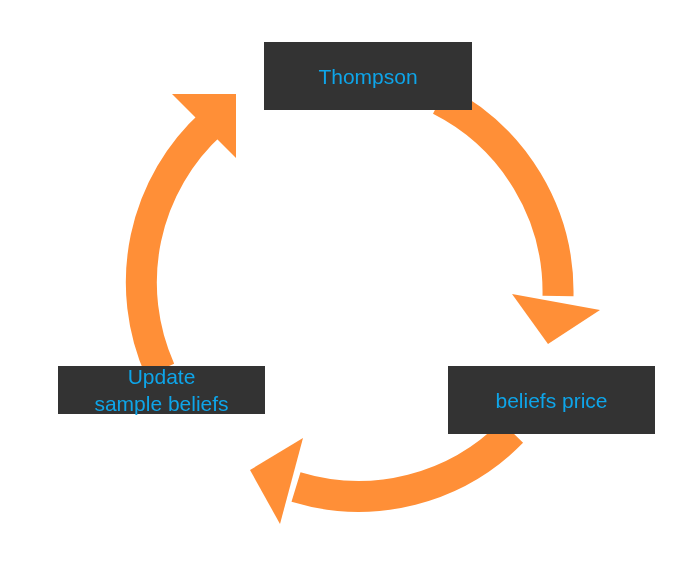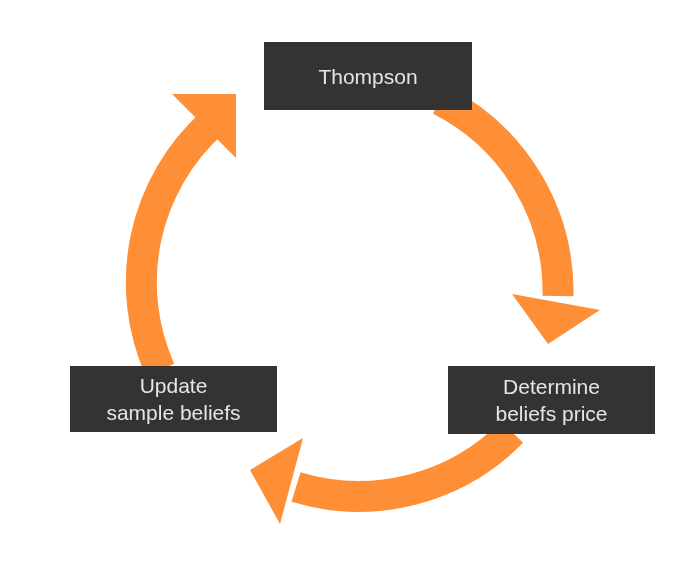--- a/index.html
+++ b/index.html
@@ -1,33 +1,33 @@
 <!DOCTYPE html>
 <html><head>
   <meta charset="utf-8">
   <style>
     html, body { margin: 0; padding: 0; background: #ffffff; }
     body { width: 700px; height: 569px; position: relative; overflow: hidden; font-family: "Liberation Sans", "DejaVu Sans", sans-serif; }
     #diagram { position: absolute; left: 0; top: 0; width: 700px; height: 569px; }
     .node {
       position: absolute;
       background: #333333;
-      color: #e5e5e5;
+      color: #0ea5e9;
       display: flex;
       flex-direction: column;
       align-items: center;
       justify-content: center;
       text-align: center;
       font-size: 21px;
       line-height: 27px;
       box-sizing: border-box;
     }
     .node span { display: block; white-space: nowrap; }
     #node-top { left: 264px; top: 42px; width: 208px; height: 68px; }
-    #node-left { left: 70px; top: 366px; width: 207px; height: 66px; }
+    #node-left { left: 58px; top: 366px; width: 207px; height: 48px; }
     #node-right { left: 448px; top: 366px; width: 207px; height: 68px; }
   </style>
 </head>
 <body>
 
 <svg id="diagram" width="700" height="569" viewBox="0 0 700 569" xmlns="http://www.w3.org/2000/svg">
 
   <g>
     <path d="M 440 100 A 215 215 0 0 1 558 296" fill="none" stroke="#FF8F37" stroke-width="31" stroke-linecap="butt"></path>
     <polygon points="512,294 600,310 548,344" fill="#FF8F37"></polygon>
@@ -42,20 +42,19 @@
     <path d="M 160 370 A 215 215 0 0 1 212 123" fill="none" stroke="#FF8F37" stroke-width="31" stroke-linecap="butt"></path>
     <polygon points="172,94 236,94 236,158" fill="#FF8F37"></polygon>
   </g>
 </svg>
 
 <div class="node" id="node-top">
   <span>Thompson</span>
 </div>
 
 <div class="node" id="node-right">
-  <span>Determine</span>
   <span>beliefs price</span>
 </div>
 
 <div class="node" id="node-left">
   <span>Update</span>
   <span>sample beliefs</span>
 </div>
 
 </body></html>

